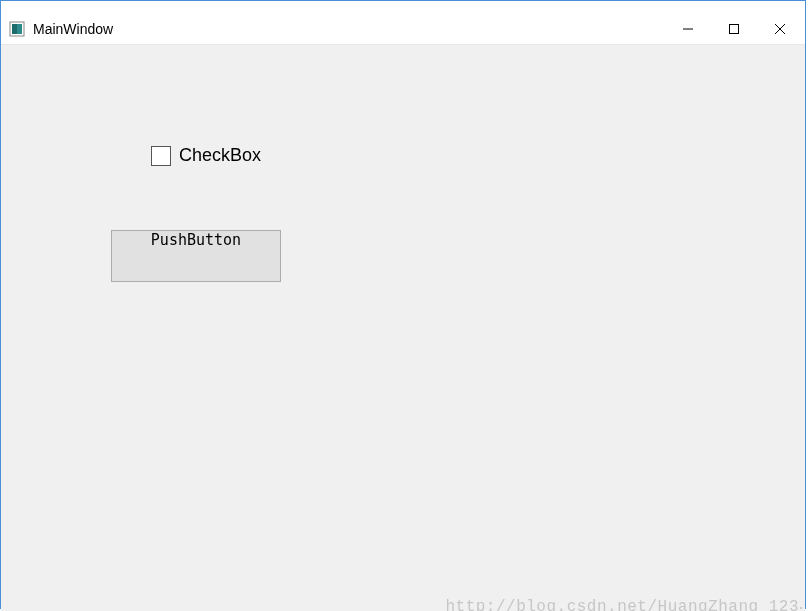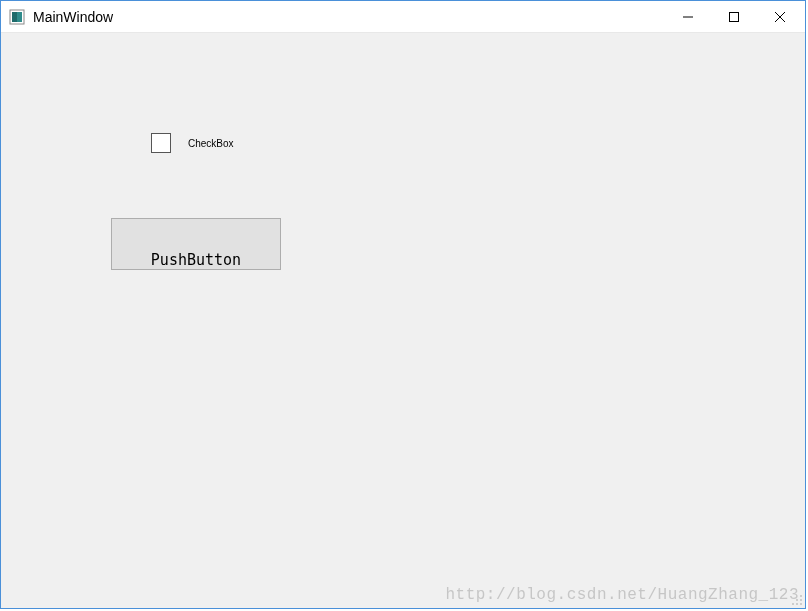--- a/index.html
+++ b/index.html
@@ -22,20 +22,21 @@
       background: #ffffff;
       position: relative;
     }
     .titlebar {
       height: 32px;
       background: #ffffff;
       display: flex;
       align-items: center;
       padding: 0 2px 0 8px;
       border-bottom: 1px solid #e8e8e8;
+      margin-top: 12px;
     }
     .app-icon {
       width: 16px;
       height: 16px;
       margin-right: 8px;
       display: inline-block;
       position: relative;
     }
     .app-icon svg {
       width: 16px;
@@ -88,34 +89,33 @@
       align-items: center;
       gap: 8px;
     }
     .checkbox-box {
       width: 20px;
       height: 20px;
       border: 1px solid #555;
       background: #ffffff;
     }
     .checkbox-label {
-      font-size: 10px;
+      font-size: 18px;
       color: #000;
-      margin-left: 9px;
     }
     .push-btn {
       position: absolute;
       left: 110px;
       top: 185px;
       width: 170px;
       height: 52px;
       background: #e1e1e1;
       border: 1px solid #adadad;
       display: flex;
-      align-items: flex-end;
+      align-items: flex-start;
       justify-content: center;
       font-family: "SimSun", "NSimSun", monospace;
       font-size: 15px;
       color: #000;
       cursor: default;
     }
     .watermark {
       position: absolute;
       right: 6px;
       bottom: 4px;

